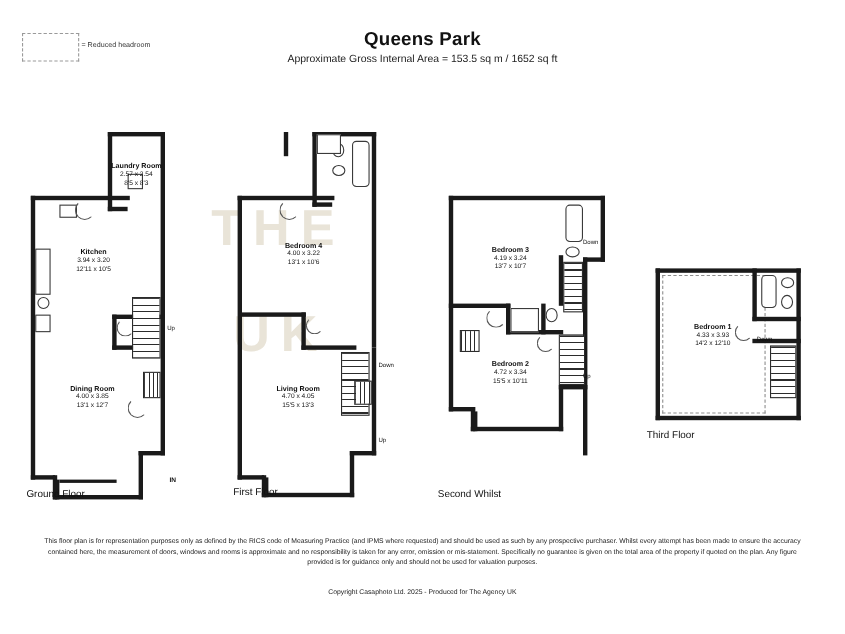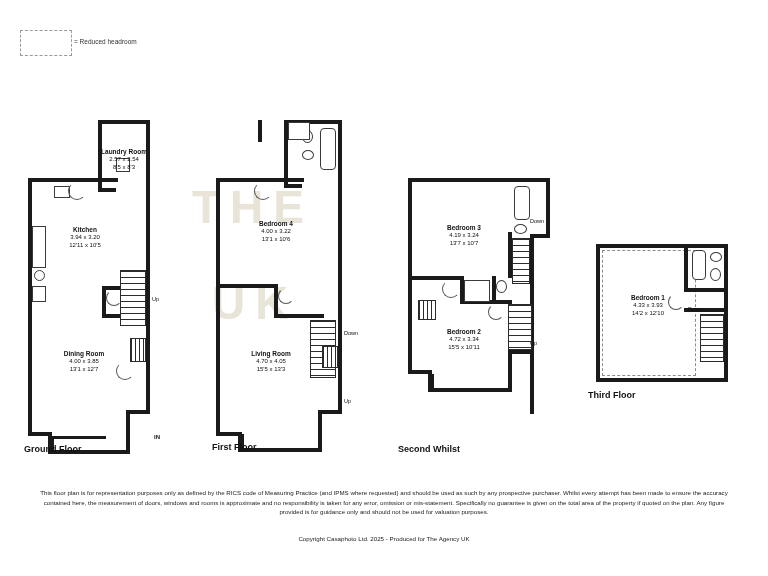--- a/index.html
+++ b/index.html
@@ -95,21 +95,21 @@
   .plan {
     position: absolute;
   }
   .wall {
     position: absolute;
     background: #1a1a1a;
   }
   .floor-label {
     position: absolute;
     font-size: 9px;
-    font-weight: bold;
+    font-weight: normal;
     color: #111;
     white-space: nowrap;
   }
   .room {
     position: absolute;
     text-align: center;
     white-space: nowrap;
     line-height: 1.25;
   }
   .room .rname {
@@ -192,20 +192,22 @@
     text-align: center;
     font-size: 6.2px;
     color: #222;
   }
 </style>
 </head>
 <body>
 
 <div class="page">
 
+  <div class="title">Queens Park</div>
+  <div class="subtitle1">Approximate Gross Internal Area = 153.5 sq m / 1652 sq ft</div>
 
   <div class="legend-box"></div>
   <div class="legend-label">= Reduced headroom</div>
 
   <div class="watermark">
     <div class="wm-line wm1">THE</div>
     <div class="wm-line wm3">UK</div>
   </div>
 
   <div class="plan" style="left:20px; top:110px; width:160px; height:340px;">

